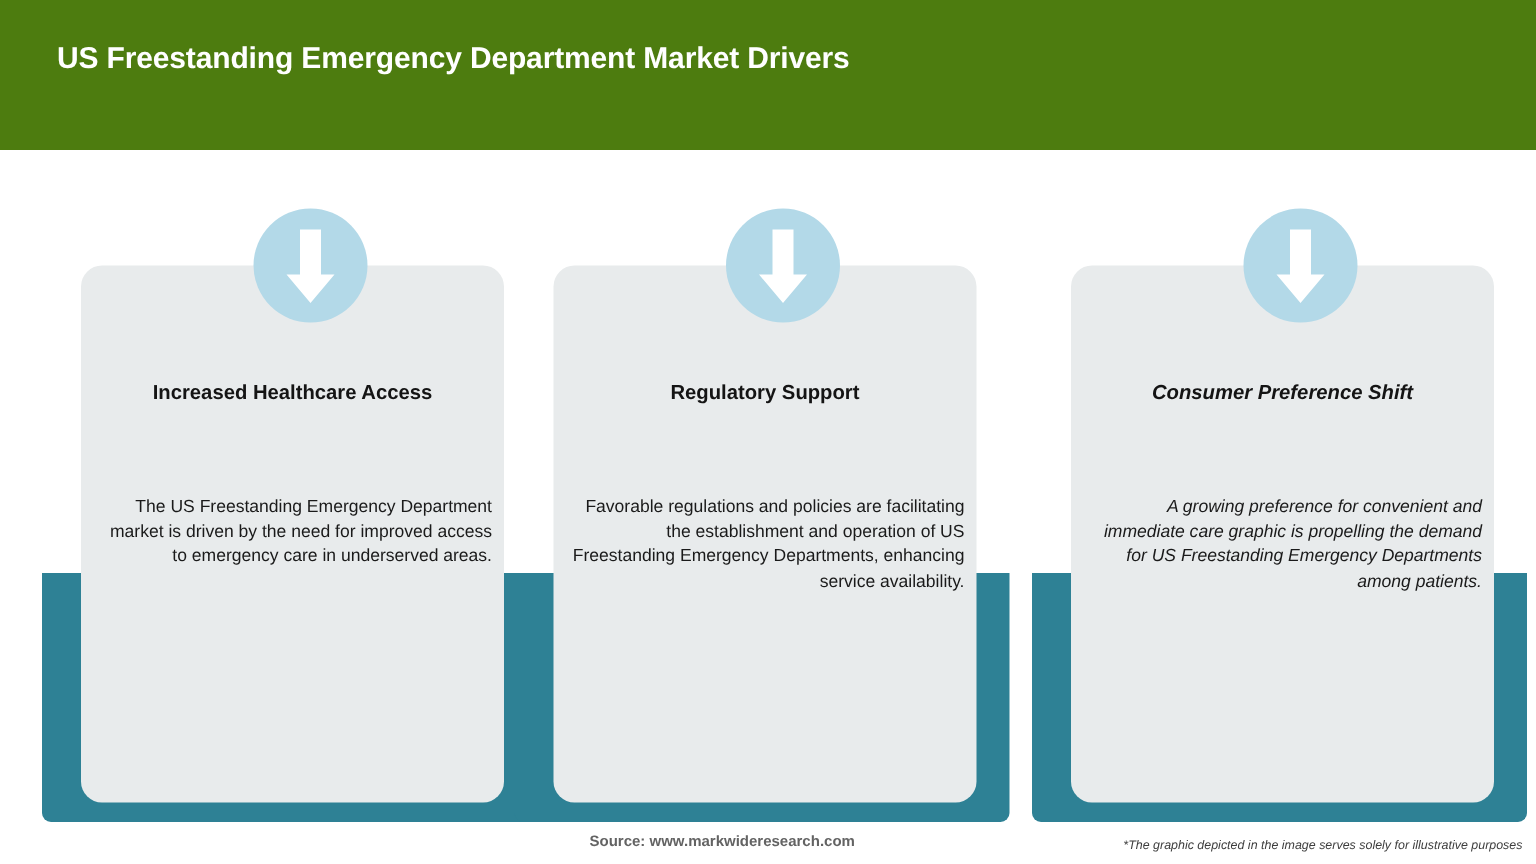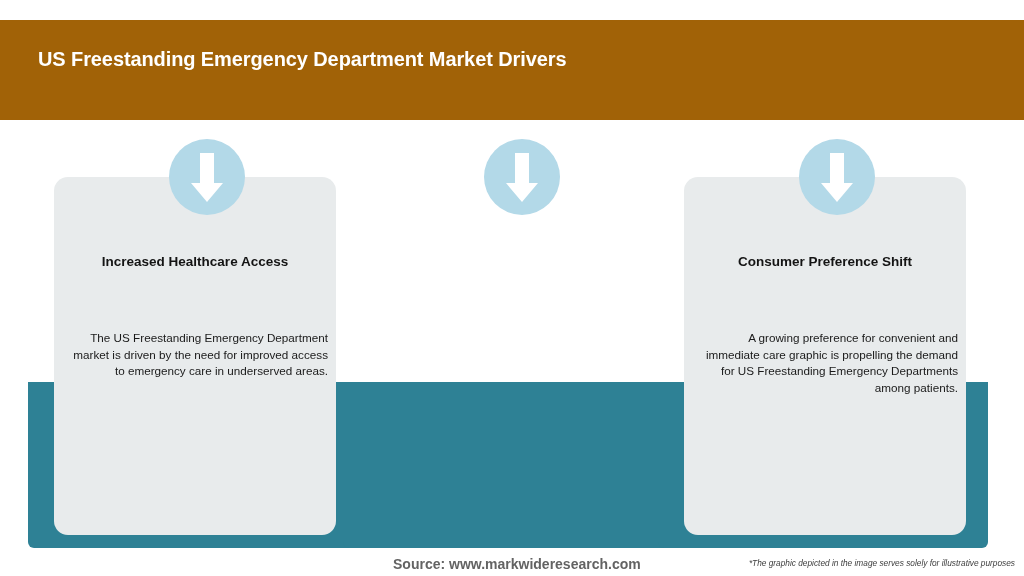--- a/index.html
+++ b/index.html
@@ -7,22 +7,21 @@
     width:1024px;height:576px;
     background:#ffffff;
     font-family:"Liberation Sans", sans-serif;
     overflow:hidden;
     position:relative;
   }
 
   
   .header{
     position:absolute;left:0;top:0;width:1024px;height:100px;
-    background:#a16207;
-    margin-top:20px;
+    background:#4d7c0f;
   }
   .header-title{
     position:absolute;left:38px;top:28px;
     font-size:20px;font-weight:bold;color:#ffffff;
     letter-spacing:-0.1px;white-space:nowrap;
   }
   .logo-box{
     position:absolute;right:14px;top:6px;
     width:104px;height:52px;
     background:transparent;
@@ -42,21 +41,21 @@
     font-size:6.5px;color:#000000;line-height:8px;
     white-space:nowrap;letter-spacing:0.2px;
   }
 
   
   .stage{position:absolute;left:0;top:100px;width:1024px;height:476px;}
 
   .col{position:absolute;top:0;width:330px;height:476px;}
   .col.c0{left:28px;}
   .col.c1{left:343px;}
-  .col.c2{left:658px;}
+  .col.c2{left:688px;font-style:italic;}
 
   
   .frame{
     position:absolute;left:0;top:282px;width:330px;height:166px;
     background:#2e8195;
     border-radius:0 0 6px 6px;
   }
 
   
   .card{
@@ -81,21 +80,21 @@
   .badge{
     position:absolute;top:39px;left:141px;
     width:76px;height:76px;border-radius:50%;
     background:#b3d9e8;
   }
   .badge svg{display:block;}
 
   
   .src{
     position:absolute;left:393px;top:556px;
-    font-size:14px;font-weight:bold;color:#636363;
+    font-size:10px;font-weight:bold;color:#636363;
     white-space:nowrap;
   }
   .disclaimer{
     position:absolute;right:9px;top:558px;
     font-size:8.3px;color:#3d3d3d;white-space:nowrap;font-style:italic;
   }
 </style>
 </head>
 <body>
 
@@ -114,20 +113,24 @@
     </div>
     <div class="badge">
       <svg width="76" height="76" viewBox="0 0 76 76" aria-hidden="true">
         <polygon points="31,14 45,14 45,44 54,44 38,63 22,44 31,44" fill="#ffffff"></polygon>
       </svg>
     </div>
   </div>
 
   <div class="col c1">
     <div class="frame"></div>
+    <div class="card">
+      <div class="card-title">Regulatory Support</div>
+      <div class="card-body">Favorable regulations and policies are facilitating the establishment and operation of US Freestanding Emergency Departments, enhancing service availability.</div>
+    </div>
     <div class="badge">
       <svg width="76" height="76" viewBox="0 0 76 76" aria-hidden="true">
         <polygon points="31,14 45,14 45,44 54,44 38,63 22,44 31,44" fill="#ffffff"></polygon>
       </svg>
     </div>
   </div>
 
   <div class="col c2">
     <div class="frame"></div>
     <div class="card">

